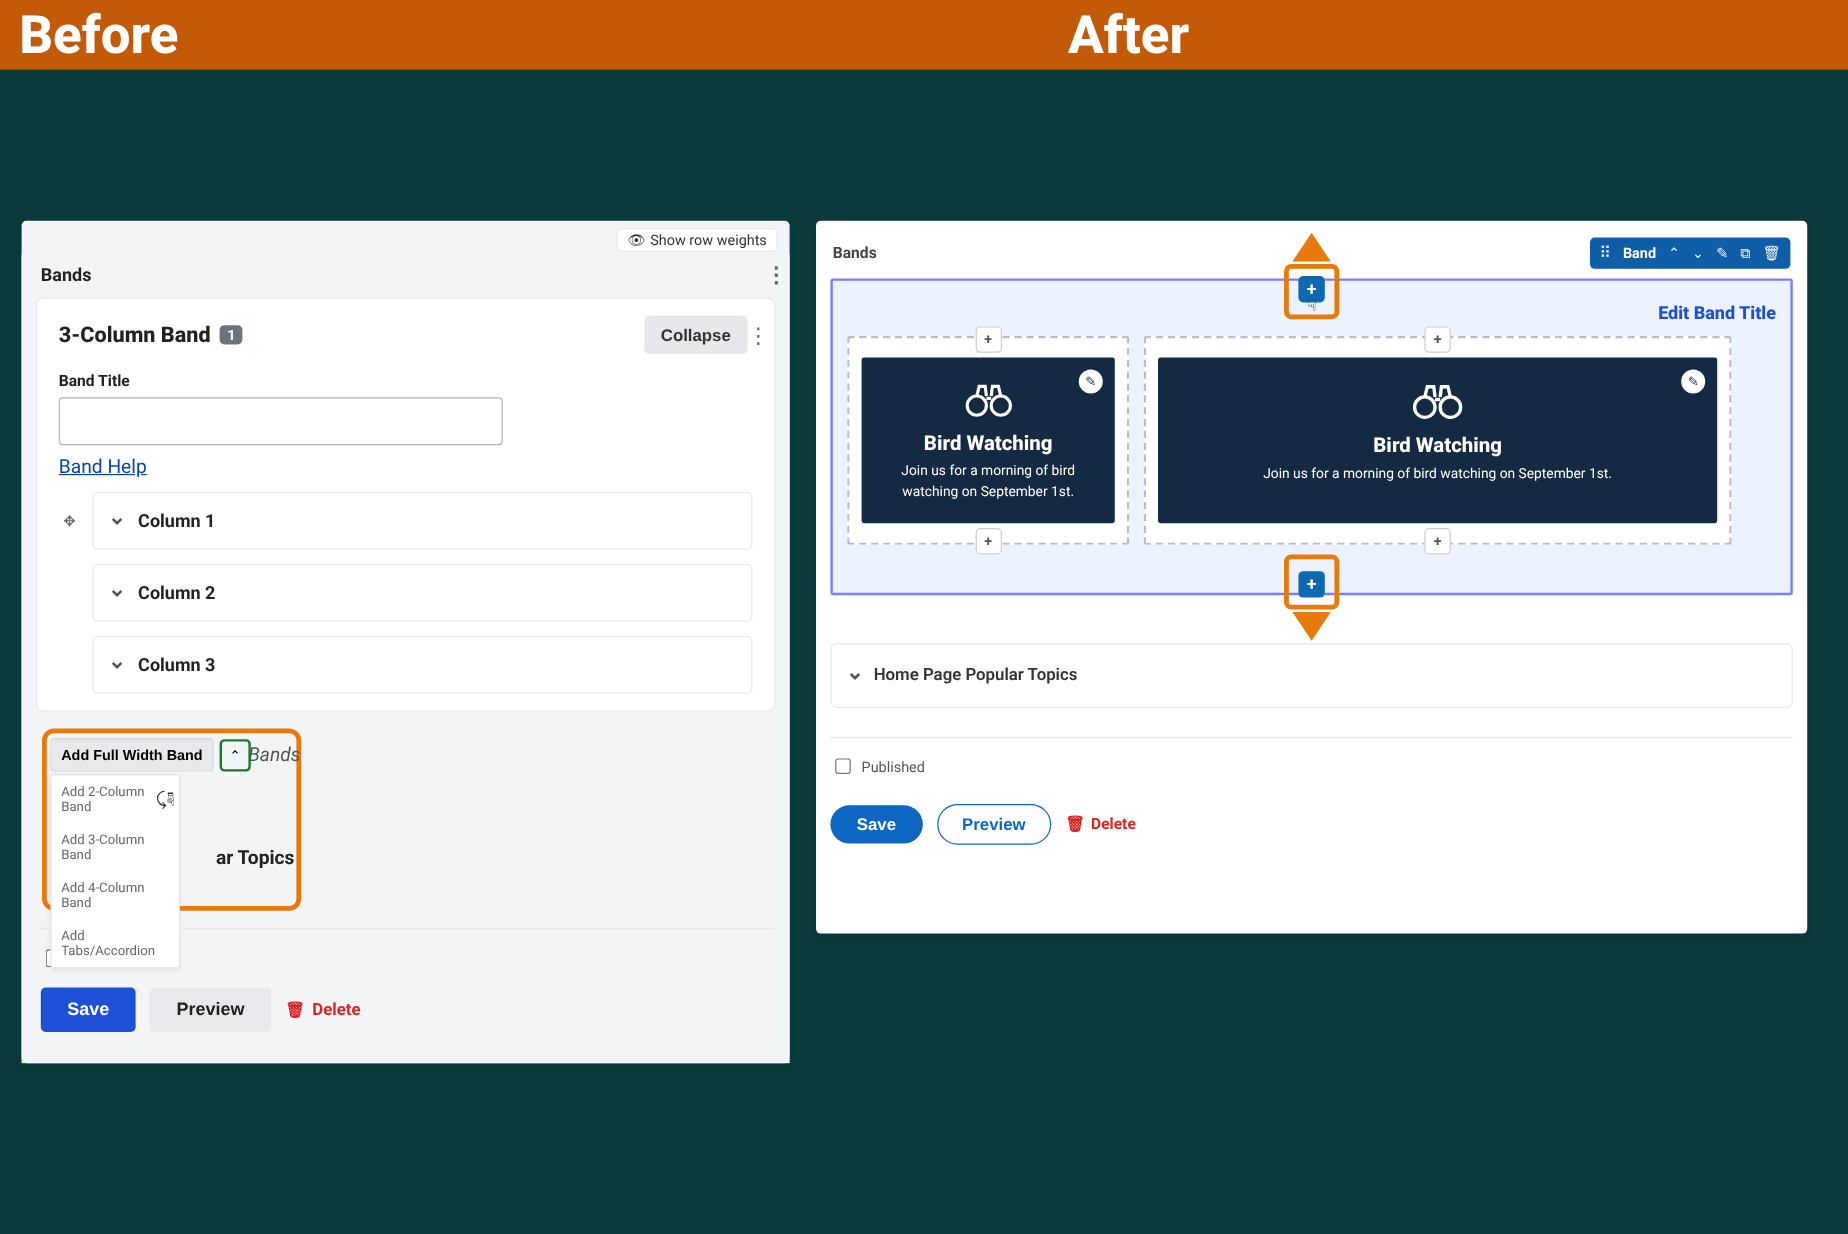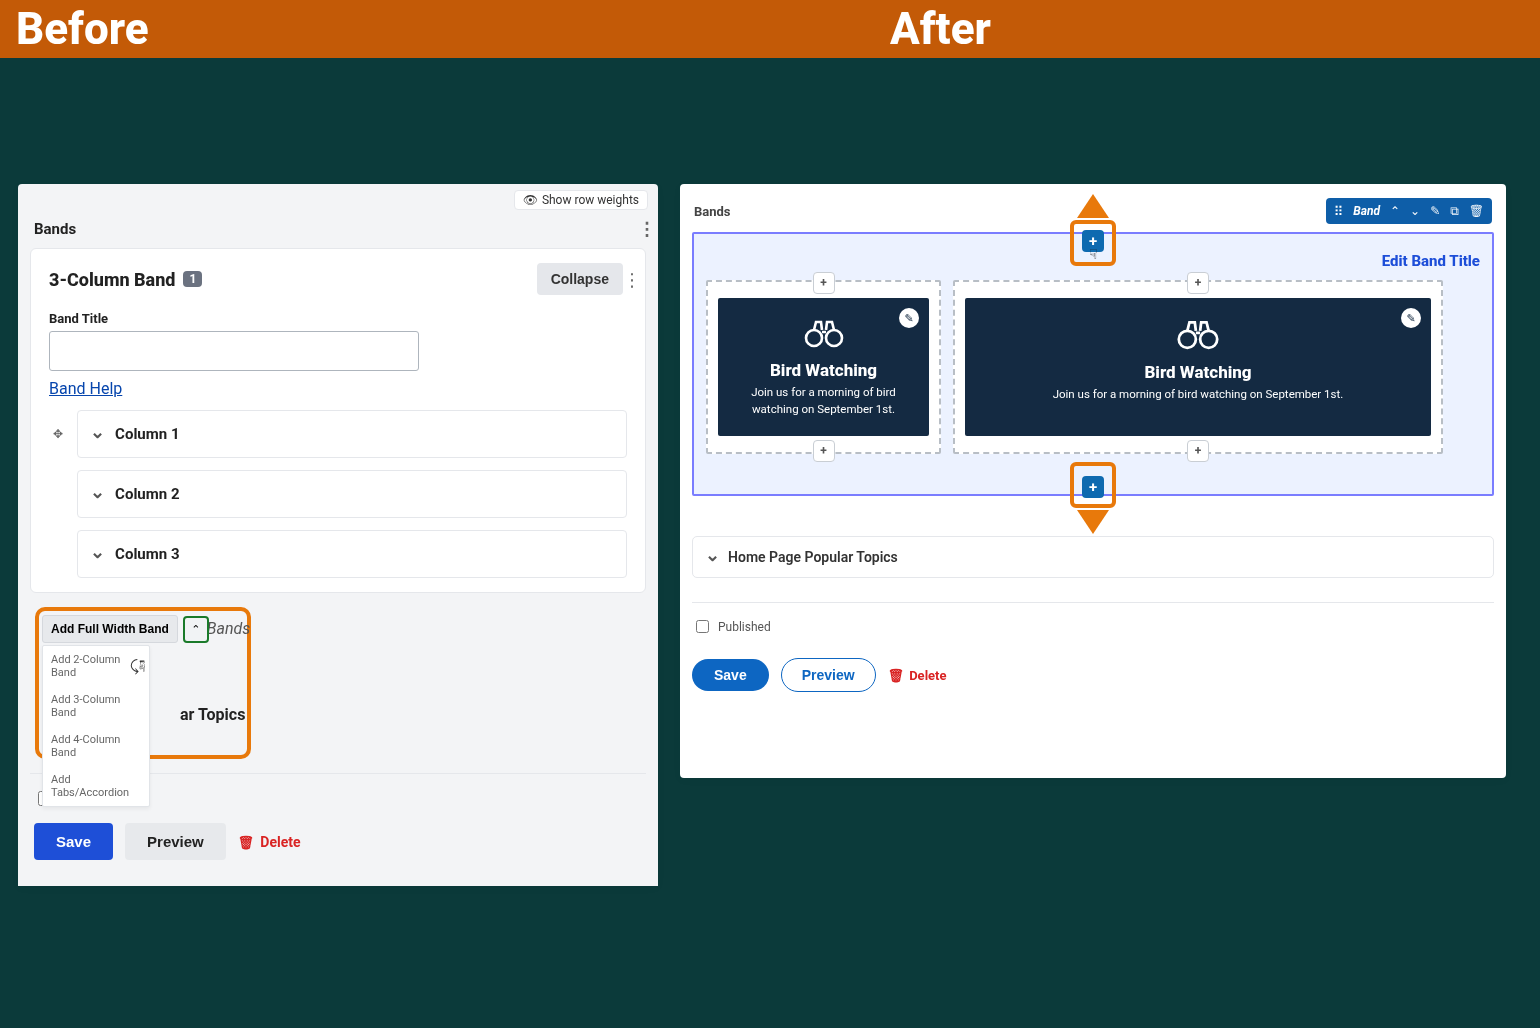--- a/index.html
+++ b/index.html
@@ -178,21 +178,21 @@
     position:absolute; right:10px; top:10px; width:20px;height:20px; background:#fff; border-radius:50%;
     display:flex; align-items:center; justify-content:center; font-size:11px; color:#142a42;
   }
   .bino { margin: 4px auto 6px auto; }
   .bird-title { font-weight:800; font-size:17px; margin-top:2px; }
   .bird-sub { font-size:11.5px; margin-top:4px; line-height:1.45; }
   .bird-sub.small { max-width: 160px; margin-left:auto; margin-right:auto; }
 
   .r-topics-bar {
     border:1px solid #e5e7eb; border-radius:5px; background:#fff;
-    height:42px; display:flex; align-items:center; padding:0 12px; gap:8px;
+    height:54px; display:flex; align-items:center; padding:0 12px; gap:8px;
     margin-top:40px; font-weight:600; font-size:14px; color:#333;
   }
   .r-divider { border:none; border-top:1px solid #e5e7eb; margin:24px 0 14px 0; }
   .r-pub-row { display:flex; align-items:center; gap:6px; font-size:12px; color:#555; }
   .r-btn-row { display:flex; gap:12px; align-items:center; margin-top:22px; }
   .pill-pri { background:#0d66c2; color:#fff; border:none; border-radius:18px; padding:8px 22px; font-weight:700; font-size:14px; }
   .pill-sec { background:#fff; color:#0d66c2; border:1px solid #0d66c2; border-radius:18px; padding:8px 20px; font-weight:700; font-size:14px; }
   .r-del { color:#d92424; font-weight:700; font-size:13px; display:inline-flex; gap:5px; align-items:center; }
 </style>
 </head>
@@ -291,21 +291,21 @@
           </a>
       </div>
     </div>
   </div>
 
   <div class="panel right">
     <div class="r-bands-row">
       <span class="r-bands-label">Bands</span>
       <div class="band-toolbar">
         <span class="grip"></span>
-        <span style="font-weight:700;font-style:italic;">Band</span>
+        <span style="font-weight:700;">Band</span>
         <span class="ico">⌃</span>
         <span class="ico">⌄</span>
         <span class="ico">✎</span>
         <span class="ico">⧉</span>
         <span class="ico">🗑</span>
       </div>
     </div>
 
     <div class="editor-frame">
       <div class="tri-up"></div>

